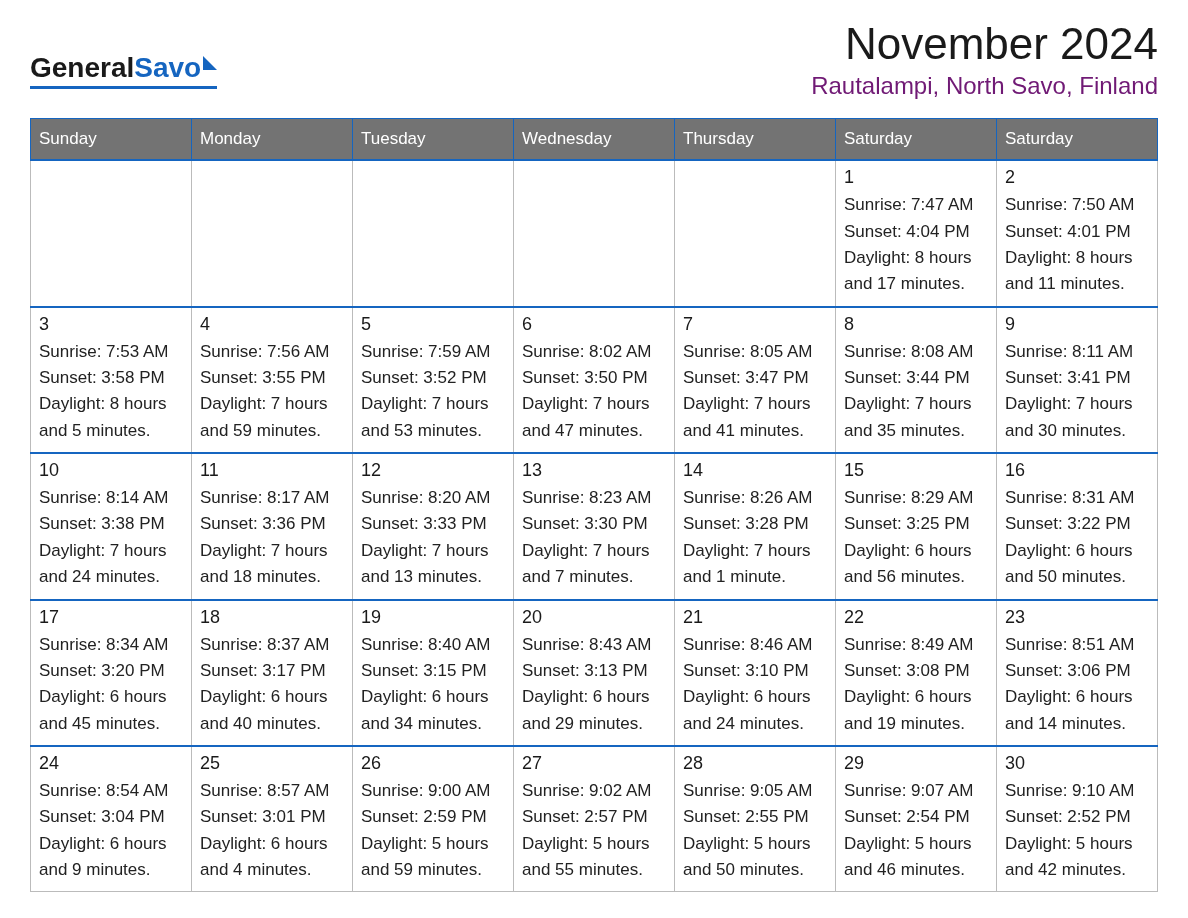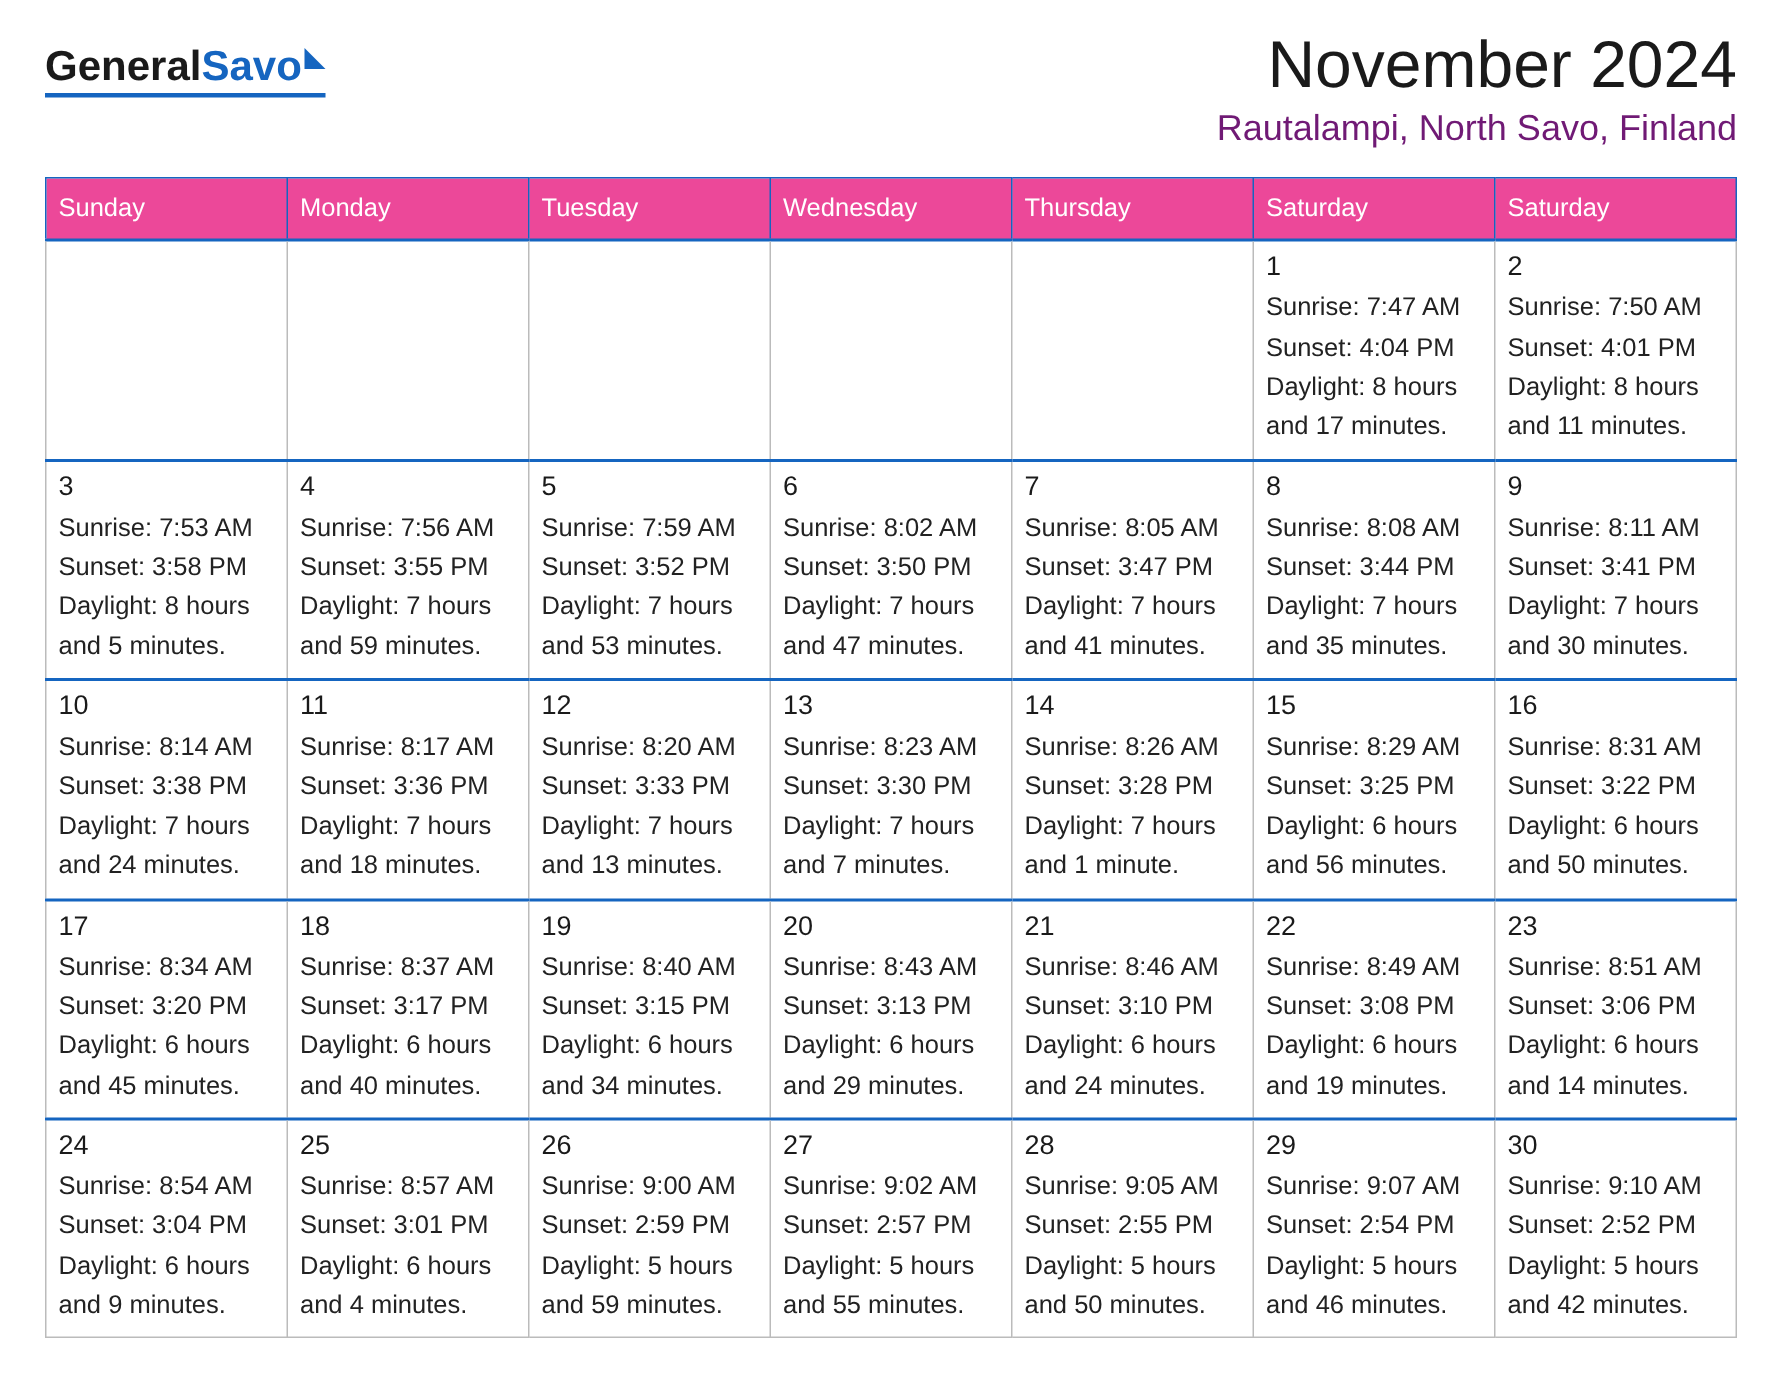--- a/index.html
+++ b/index.html
@@ -18,20 +18,21 @@
     }
     .logo {
       display: flex;
       flex-direction: column;
       align-items: flex-start;
       padding-top: 8px;
     }
     .logo-text {
       display: flex;
       align-items: center;
+      margin-top: 24px;
     }
     .logo-general {
       font-size: 28px;
       font-weight: bold;
       color: #1a1a1a;
     }
     .logo-blue-container {
       display: flex;
       align-items: center;
     }
@@ -68,21 +69,21 @@
       font-size: 24px;
       color: #701a75;
       margin-top: 4px;
     }
     .calendar {
       width: 100%;
       border-collapse: collapse;
       border: 1px solid #999;
     }
     .calendar th {
-      background: #ec4899;
+      background: #737373;
       color: #fff;
       font-size: 17px;
       font-weight: normal;
       padding: 10px 8px;
       text-align: left;
       border: 1px solid #1565c0;
     }
     .calendar td {
       vertical-align: top;
       padding: 6px 8px 8px 8px;

